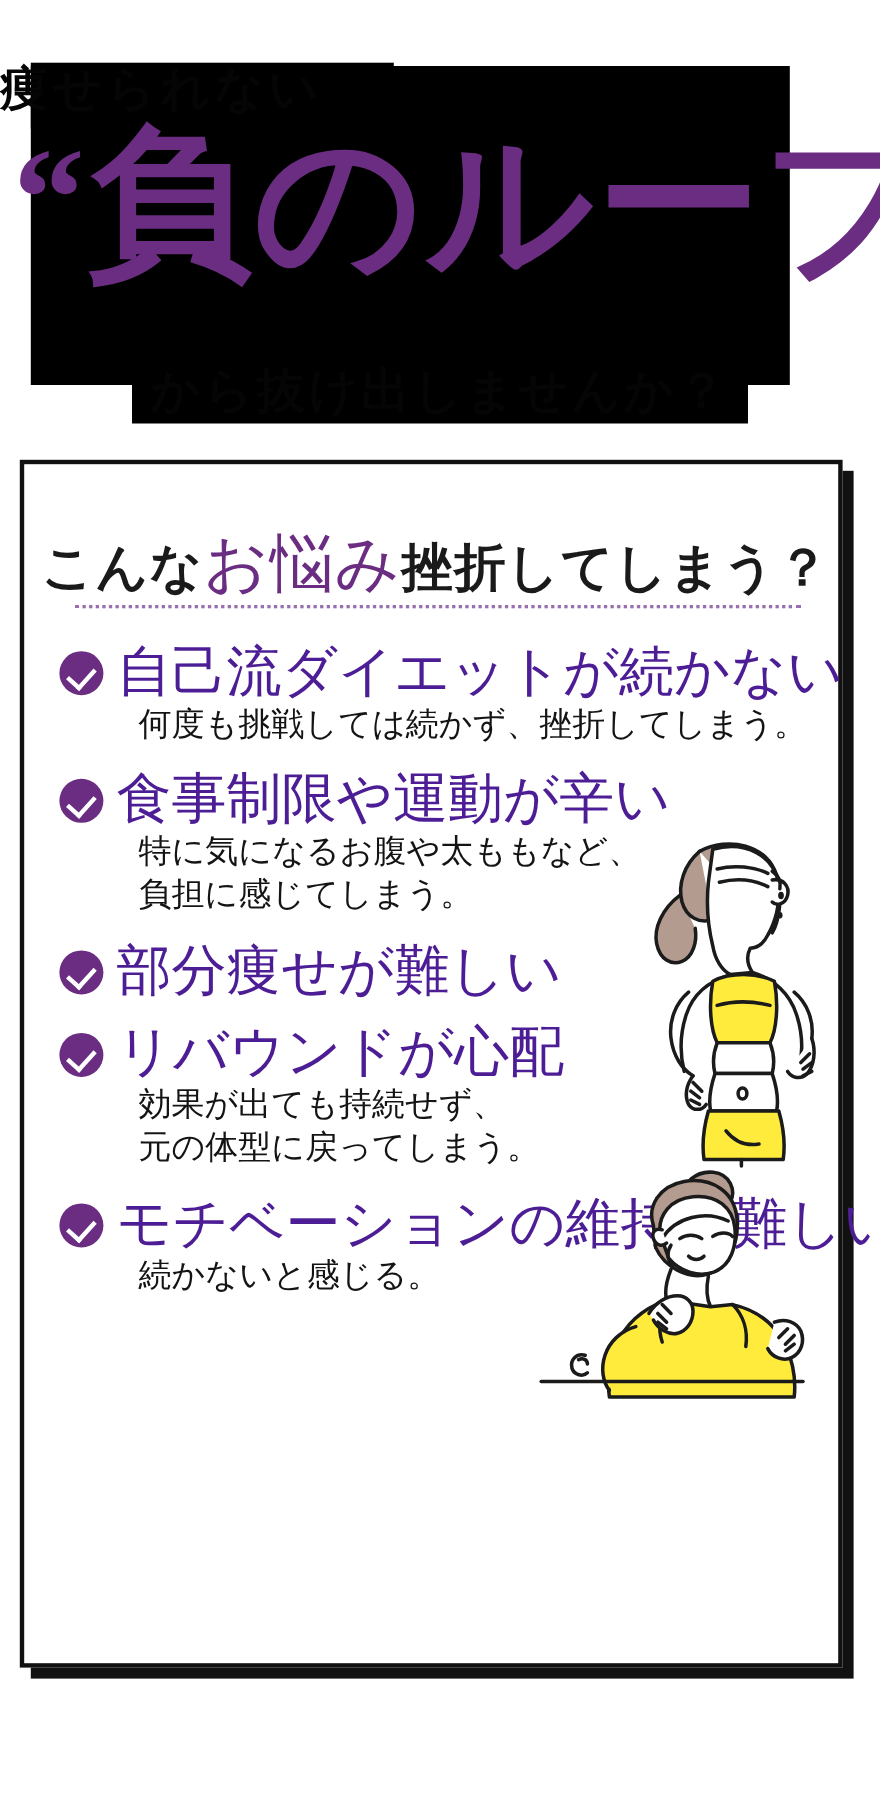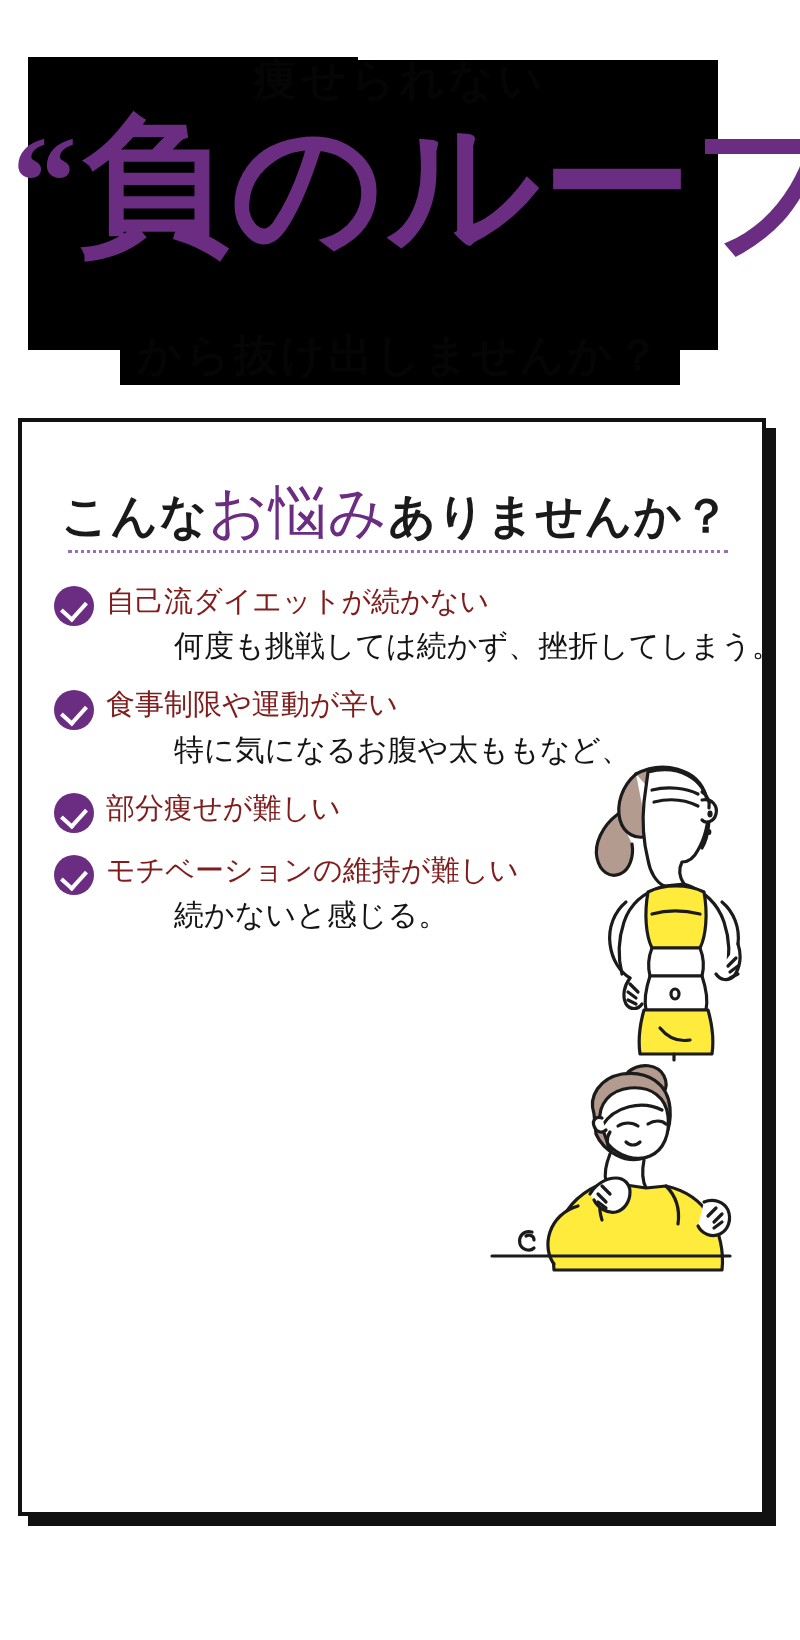--- a/index.html
+++ b/index.html
@@ -37,21 +37,21 @@
   .hero-slab-bot {
     position: absolute;
     left: 120px; top: 330px;
     width: 560px; height: 55px;
     background: #000000;
   }
   .hero-line-sub {
     position: absolute;
     left: 0; top: 55px;
     width: 800px;
-    text-align: center;
+    text-align: left;
     font-size: 44px;
     font-weight: 700;
     color: #050505;
     letter-spacing: 4px;
     line-height: 1.2;
     white-space: nowrap;
   }
   .hero-line-main {
     position: absolute;
     left: 12px; top: 110px;
@@ -156,34 +156,33 @@
   .check-badge::after {
     content: "";
     position: absolute;
     left: 12px; top: 10px;
     width: 12px; height: 20px;
     border: solid #ffffff;
     border-width: 0 4px 4px 0;
     transform: rotate(42deg);
   }
   .item-title {
-    font-size: 29px;
-    color: #7f1d1d;
+    font-size: 50px;
+    color: #4c1d95;
     line-height: 1.05;
     letter-spacing: 0px;
-    font-family: Liberation Mono, monospace;
   }
   .item-desc {
     margin: 2px 0 0 72px;
     font-size: 30px;
     color: #141414;
     line-height: 1.32;
     letter-spacing: 0px;
   }
-  .item-desc div { white-space: nowrap; margin-left: 48px; }
+  .item-desc div { white-space: nowrap; }
 
   
   .illus {
     position: absolute;
     pointer-events: none;
   }
   .illus-athlete { left: 552px; top: 752px; width: 190px; height: 310px; }
   .illus-resting { left: 478px; top: 1060px; width: 262px; height: 220px; }
 </style>
 </head>
@@ -199,21 +198,21 @@
   <div class="hero-line-main">
     <span class="hero-quote open">“</span><span class="hero-main-text">負のループ</span>
   </div>
 
   <div class="hero-line-bot">から抜け出しませんか？</div>
 </div>
 
 <div class="card">
 
   <div class="card-heading">
-    <span class="heading-plain">こんな</span><span class="heading-accent">お悩み</span><span class="heading-plain">ありませんか？</span>
+    <span class="heading-plain">こんな</span><span class="heading-accent">お悩み</span><span class="heading-plain">挫折してしまう？</span>
   </div>
   <div class="heading-rule"></div>
 
   <div class="list">
 
     <div class="item">
       <div class="item-head">
         <span class="check-badge"></span>
         <span class="item-title">自己流ダイエットが続かない</span>
       </div>
@@ -222,30 +221,41 @@
       </div>
     </div>
 
     <div class="item">
       <div class="item-head">
         <span class="check-badge"></span>
         <span class="item-title">食事制限や運動が辛い</span>
       </div>
       <div class="item-desc">
         <div>特に気になるお腹や太ももなど、</div>
+        <div>負担に感じてしまう。</div>
       </div>
     </div>
 
     <div class="item">
       <div class="item-head">
         <span class="check-badge"></span>
         <span class="item-title">部分痩せが難しい</span>
       </div>
     </div>
 
+    <div class="item">
+      <div class="item-head">
+        <span class="check-badge"></span>
+        <span class="item-title">リバウンドが心配</span>
+      </div>
+      <div class="item-desc">
+        <div>効果が出ても持続せず、</div>
+        <div>元の体型に戻ってしまう。</div>
+      </div>
+    </div>
 
     <div class="item">
       <div class="item-head">
         <span class="check-badge"></span>
         <span class="item-title">モチベーションの維持が難しい</span>
       </div>
       <div class="item-desc">
         <div>続かないと感じる。</div>
       </div>
     </div>

